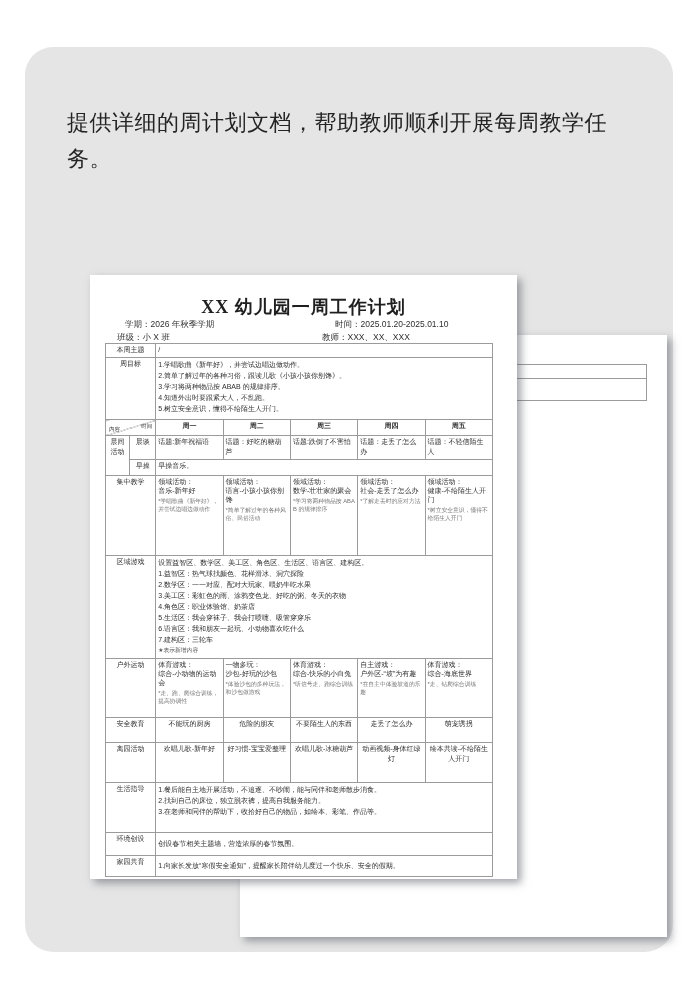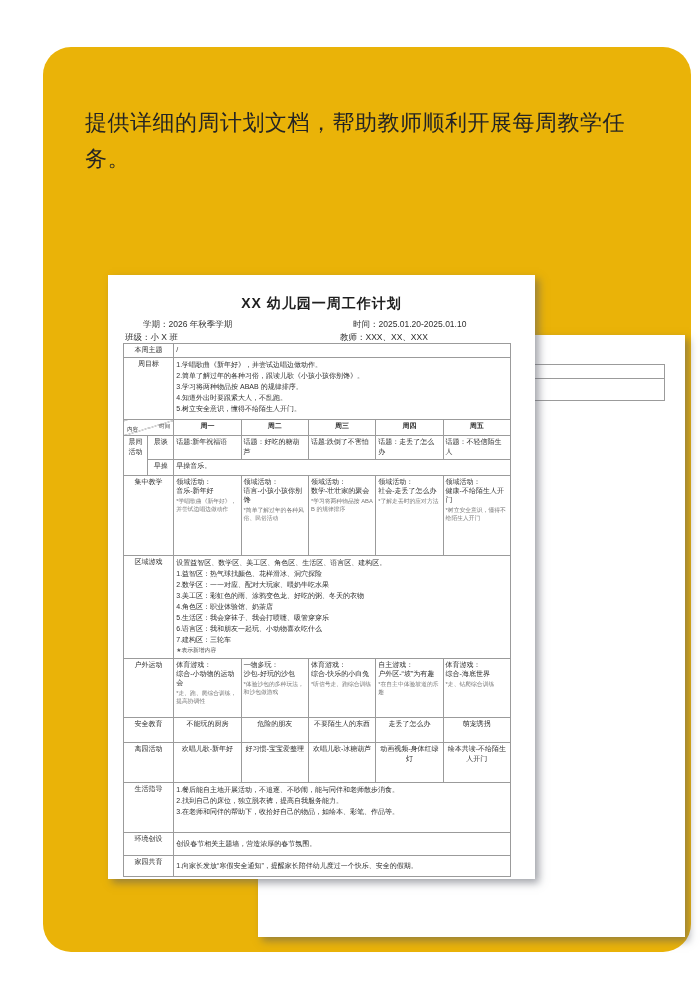--- a/index.html
+++ b/index.html
@@ -1,34 +1,34 @@
 <!DOCTYPE html>
 <html><head>
 <meta charset="utf-8">
 <style>
   * { margin:0; padding:0; box-sizing:border-box; }
   html,body { width:700px; height:999px; background:#ffffff; font-family:"Liberation Sans","DejaVu Sans",sans-serif; }
   .stage { position:relative; width:700px; height:999px; background:#fff; overflow:hidden; }
 
-  .panel { position:absolute; left:25px; top:47px; width:648px; height:905px; background:#eab308; border-radius:28px;margin-left:18px; }
+  .panel { position:absolute; left:25px; top:47px; width:648px; height:905px; background:#e5e5e5; border-radius:28px; }
 
   .desc { position:absolute; left:42px; top:58px; width:578px; font-size:22px; line-height:36px; color:#242424; letter-spacing:0.5px; word-break:break-all; }
 
   .page { position:absolute; background:#ffffff; box-shadow:4px 4px 8px rgba(85,90,100,0.55); }
   .page2 { left:215px; top:288px; width:427px; height:602px; }
   .page1 { left:65px; top:228px; width:427px; height:604px; }
 
   .frag { position:absolute; left:250px; top:29px; width:157px; height:37px; border:1px solid #9b9b9b; }
   .frag-line { position:absolute; left:0; top:13px; width:100%; border-top:1px solid #9b9b9b; }
 
-  .doc-title { position:absolute; left:0; top:20px; width:427px; text-align:center; font-size:14px; font-weight:bold; color:#1f1f1f; letter-spacing:1px; }
+  .doc-title { position:absolute; left:0; top:20px; width:427px; text-align:center; font-size:18px; font-weight:bold; color:#1f1f1f; letter-spacing:1px;font-family:Liberation Serif, serif; }
   .meta { position:absolute; top:44px; left:0; width:427px; font-size:8.5px; color:#2e2e2e; }
   .meta .m { position:absolute; white-space:nowrap; }
   .m1 { left:35px; top:0; }   .m2 { left:245px; top:0; }
-  .m3 { left:17px; top:13px; } .m4 { left:232px; top:13px; }
+  .m3 { left:27px; top:13px; } .m4 { left:232px; top:13px; }
 
   table.plan { position:absolute; left:15px; top:68px; width:388px; table-layout:fixed; border-collapse:collapse; }
   table.plan td { border:1px solid #9b9b9b; font-size:7px; color:#2e2e2e; line-height:10px; padding:1px 2px; vertical-align:top; word-break:break-all; }
   td.lab { text-align:center; vertical-align:middle; font-size:7.5px; line-height:9px; color:#222; padding:1px; }
   td.ctr { text-align:center; vertical-align:middle; }
   .goal-line, .rg-line, .lg-line { line-height:11px; }
   td.daycell div { line-height:9px; }
   .note { font-size:5.8px; color:#757575; line-height:8px !important; margin-top:2px; }
   .star { font-size:5.8px; color:#555; }
   td.dayhead { text-align:center; vertical-align:middle; font-weight:bold; font-size:7.5px; color:#1f1f1f; }

